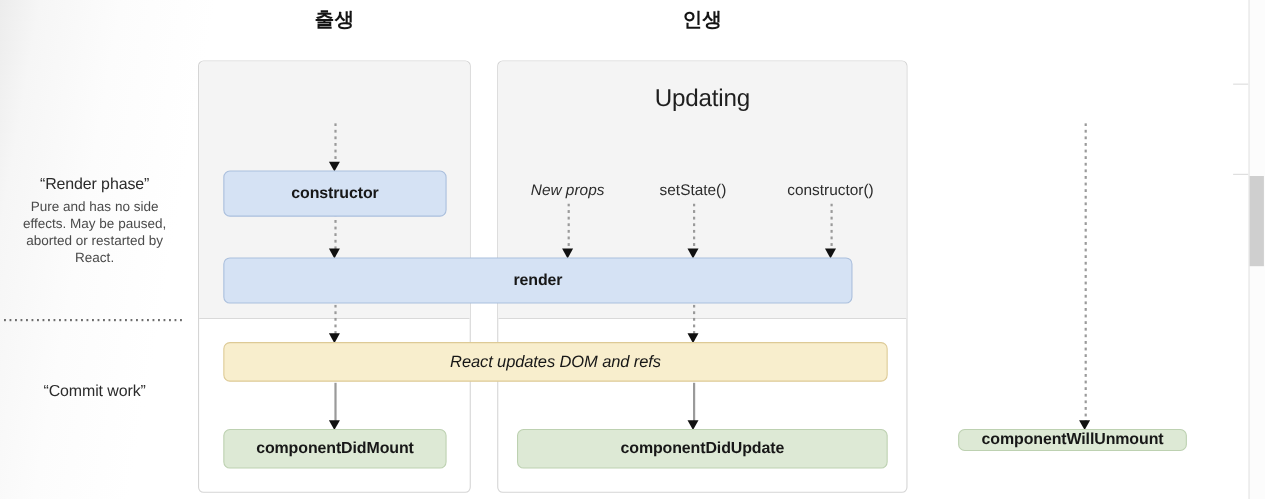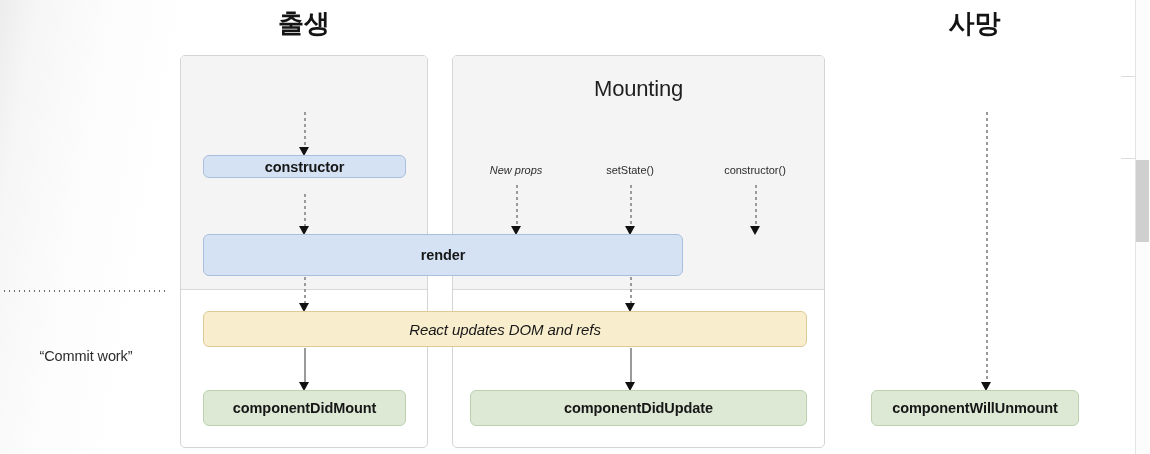--- a/index.html
+++ b/index.html
@@ -65,21 +65,21 @@
     background-image: radial-gradient(circle, #6d6d6d 0.9px, rgba(0,0,0,0) 1.1px);
     background-size: 5px 2px;
     background-repeat: repeat-x;
   }
 
   
   .kr-caption {
     position: absolute;
     font-family: Liberation Serif, serif;
     font-weight: bold;
-    font-size: 26px;
+    font-size: 18px;
     color: #141414;
     text-align: center;
     top: 6px;
   }
 
   #kr-birth   { left: 180px; width: 248px; }
   #kr-life    { left: 452px; width: 373px; }
   #kr-death   { left: 848px; width: 253px; }
 
   
@@ -129,45 +129,45 @@
     font-weight: bold;
     color: #171717;
     letter-spacing: -0.1px;
   }
 
   .lc-blue   { background: #d5e2f4; border: 1px solid #aabfdd; }
   .lc-yellow { background: #f8eecd; border: 1px solid #ddca96; }
   .lc-green  { background: #dde9d5; border: 1px solid #bdd1b1; }
 
   #box-constructor {
-    left: 203px; top: 155px; width: 203px; height: 23px;
+    left: 203px; top: 155px; width: 203px; height: 42px;
   }
   #box-render {
-    left: 203px; top: 234px; width: 480px; height: 42px;
+    left: 203px; top: 234px; width: 572px; height: 42px;
   }
   #box-react-updates {
     left: 203px; top: 311px; width: 604px; height: 36px;
     font-weight: normal; font-style: italic; font-size: 15px;
   }
   #box-did-mount {
     left: 203px; top: 390px; width: 203px; height: 36px;
   }
   #box-did-update {
     left: 470px; top: 390px; width: 337px; height: 36px;
   }
   #box-will-unmount {
-    left: 871px; top: 390px; width: 208px; height: 36px; text-align: center;
+    left: 871px; top: 390px; width: 208px; height: 20px; text-align: center;
   }
 
   
   .trigger-label {
     position: absolute;
     top: 164px;
     text-align: center;
-    font-size: 11px;
+    font-size: 14px;
     color: #2c2c2c;
     white-space: nowrap;
   }
 
   #trigger-new-props    { left: 456px; width: 120px; font-style: italic; }
   #trigger-set-state    { left: 570px; width: 120px; }
   #trigger-force-update { left: 690px; width: 130px; }
 
   
   .arrow {
@@ -248,39 +248,43 @@
     background: #dcdcdc;
   }
 </style>
 </head>
 <body>
 
 <div id="canvas">
 
   <div class="sidebar">
 
+    <div class="phase-block" id="render-phase-block">
+      <div class="phase-title">“Render phase”</div>
+      <div class="phase-desc">Pure and has no side effects. May be paused, aborted or restarted by React.</div>
+    </div>
 
     <div class="phase-divider"></div>
 
     <div class="phase-block" id="commit-phase-block">
       <div class="phase-title">“Commit work”</div>
     </div>
 
   </div>
 
   <div class="kr-caption" id="kr-birth">출생</div>
-  <div class="kr-caption" id="kr-death">사망</div>
+  <div class="kr-caption" id="kr-life">인생</div>
 
   <div class="panel" id="panel-mounting">
     <div class="panel-upper"></div>
   </div>
 
   <div class="panel" id="panel-updating">
     <div class="panel-upper"></div>
-    <div class="panel-heading">Mounting</div>
+    <div class="panel-heading">Updating</div>
   </div>
 
 
   <div class="arrow dashed" id="arr-mount-1">
     <div class="shaft"></div>
     <div class="head"></div>
   </div>
   <div class="arrow dashed" id="arr-mount-2">
     <div class="shaft"></div>
     <div class="head"></div>

